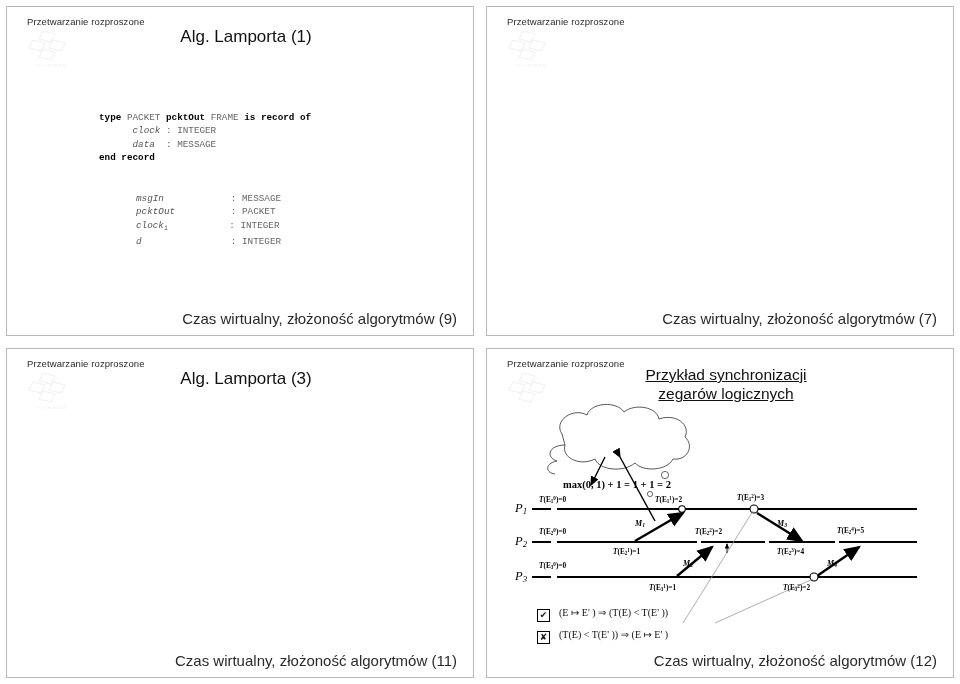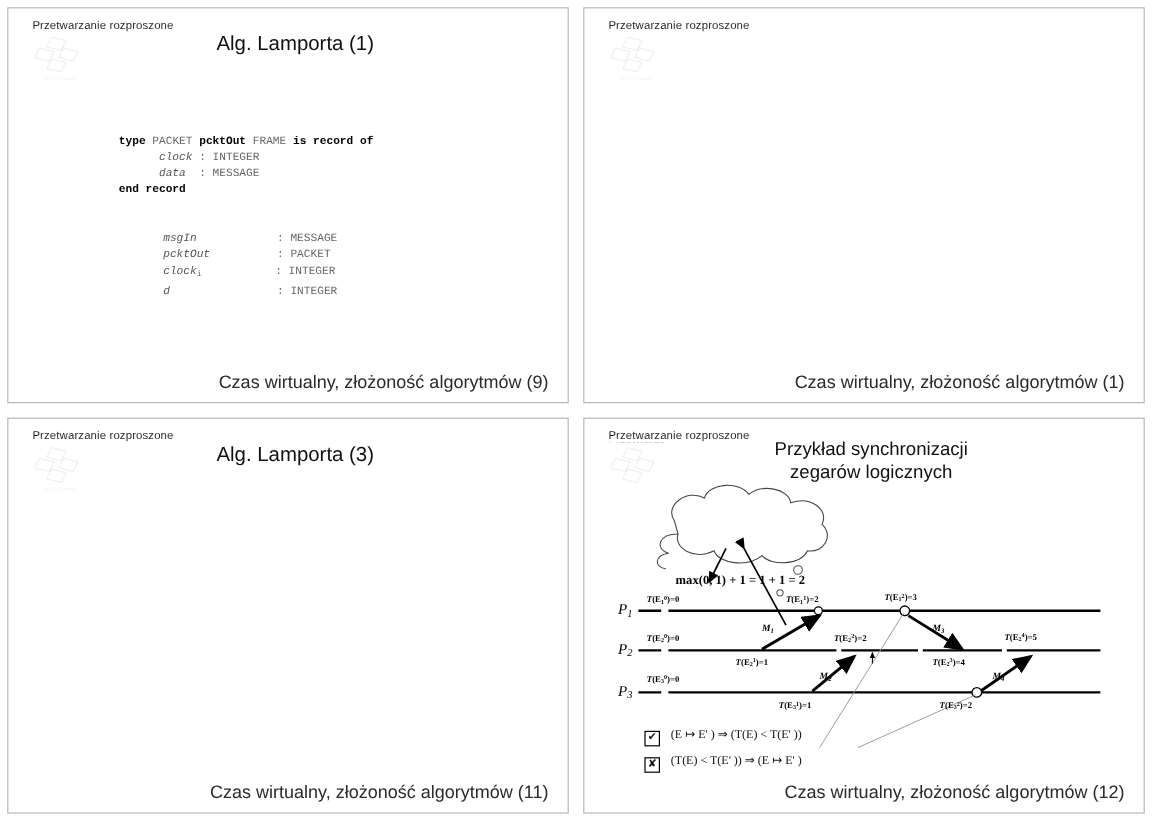--- a/index.html
+++ b/index.html
@@ -36,21 +36,21 @@
     font-size:9.5px;color:#2a2a2a;
     letter-spacing:0.1px;
     white-space:nowrap;
   }
   .title{
     position:absolute;left:12px;right:0;top:19px;
     text-align:center;
     font-size:17px;color:#111;
     line-height:1.25;
   }
-  .title.two-line{top:16px;font-size:15.5px;}
+  .title.two-line{top:16px;font-size:15.5px;text-decoration:underline;}
   .footer{
     position:absolute;right:16px;bottom:8px;
     font-size:15px;color:#2a2a2a;
     white-space:nowrap;
   }
   .code{
     position:absolute;
     font-family:"Liberation Mono", monospace;
     font-size:9.3px;
     line-height:13.4px;
@@ -158,21 +158,21 @@
       <g fill="none" stroke="#f0f0f0" stroke-width="1.1">
         <path d="M16 4 L28 7 L24 15 L12 12 Z"></path>
         <path d="M6 13 L18 16 L14 24 L2 21 Z"></path>
         <path d="M26 13 L38 16 L34 24 L22 21 Z"></path>
         <path d="M16 22 L28 25 L24 33 L12 30 Z"></path>
       </g>
       <text x="9" y="40" font-size="4" fill="#f2f2f2" font-family="Liberation Sans, sans-serif">POLITECHNIKA</text>
     </svg>
     <div class="hdr">Przetwarzanie rozproszone</div>
 
-    <div class="footer">Czas wirtualny, złożoność algorytmów  (1)</div>
+    <div class="footer">Czas wirtualny, złożoność algorytmów  (7)</div>
   </div>
 
   <div class="slide">
     <svg class="logo" viewBox="0 0 46 44">
       <g fill="none" stroke="#f0f0f0" stroke-width="1.1">
         <path d="M16 4 L28 7 L24 15 L12 12 Z"></path>
         <path d="M6 13 L18 16 L14 24 L2 21 Z"></path>
         <path d="M26 13 L38 16 L34 24 L22 21 Z"></path>
         <path d="M16 22 L28 25 L24 33 L12 30 Z"></path>
       </g>

